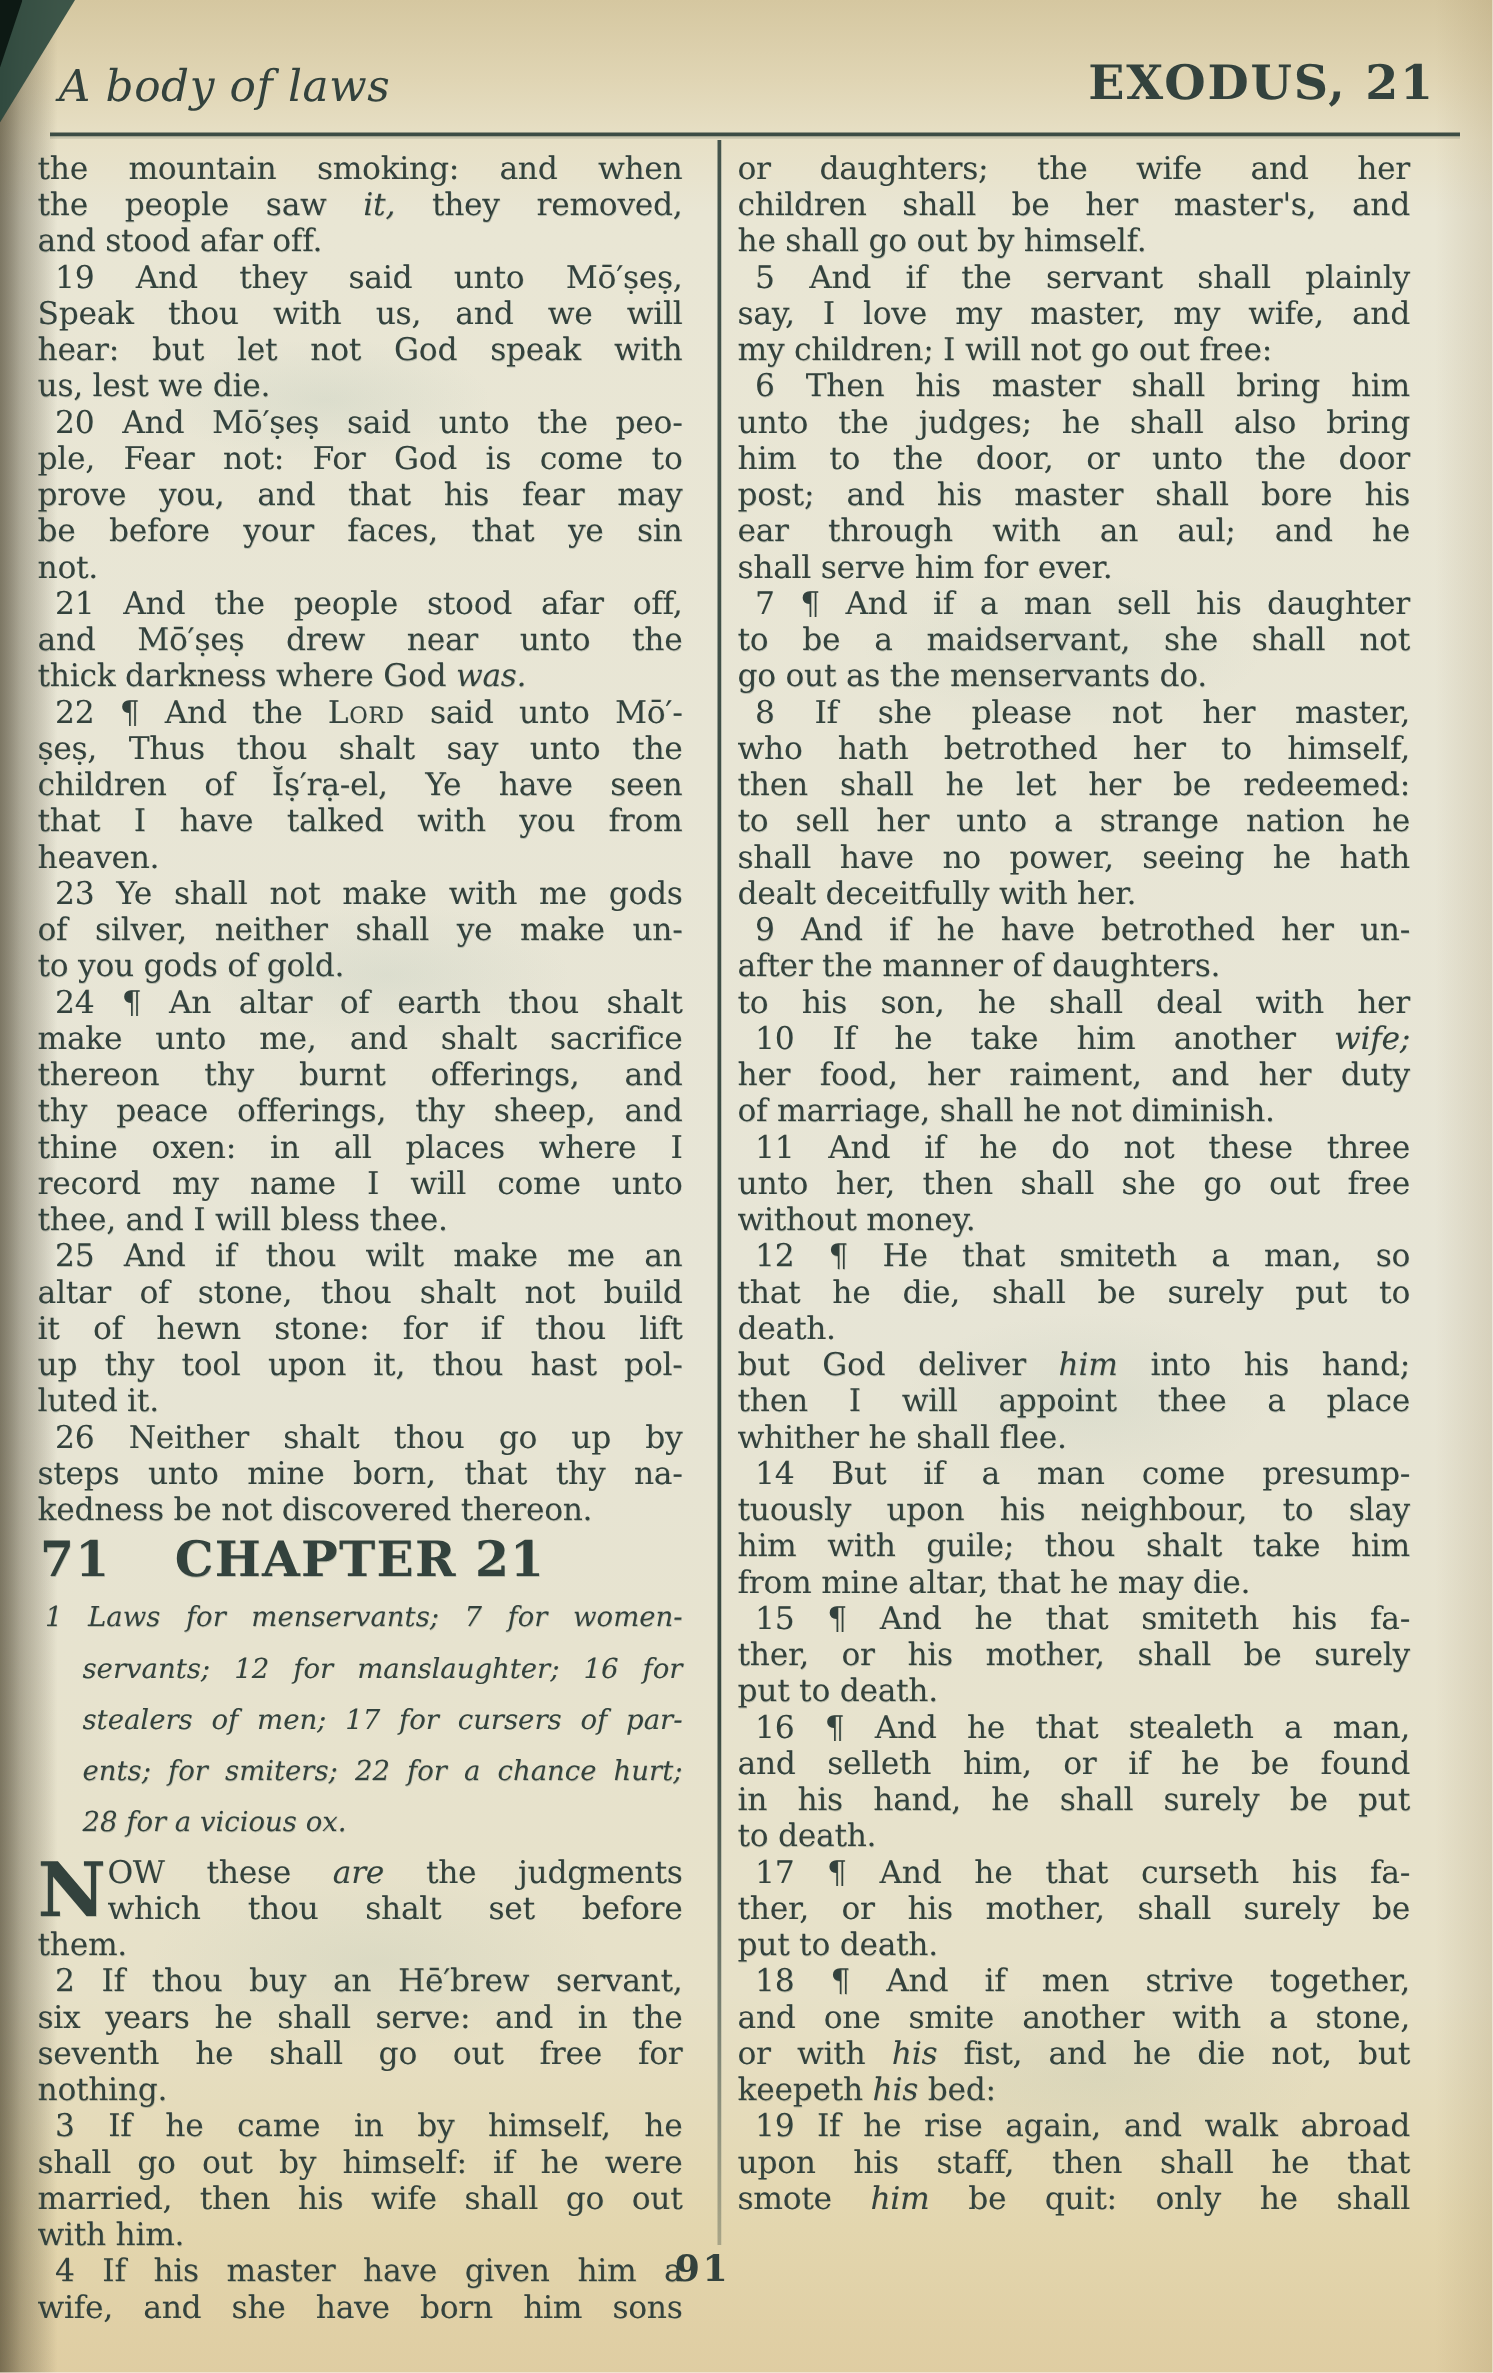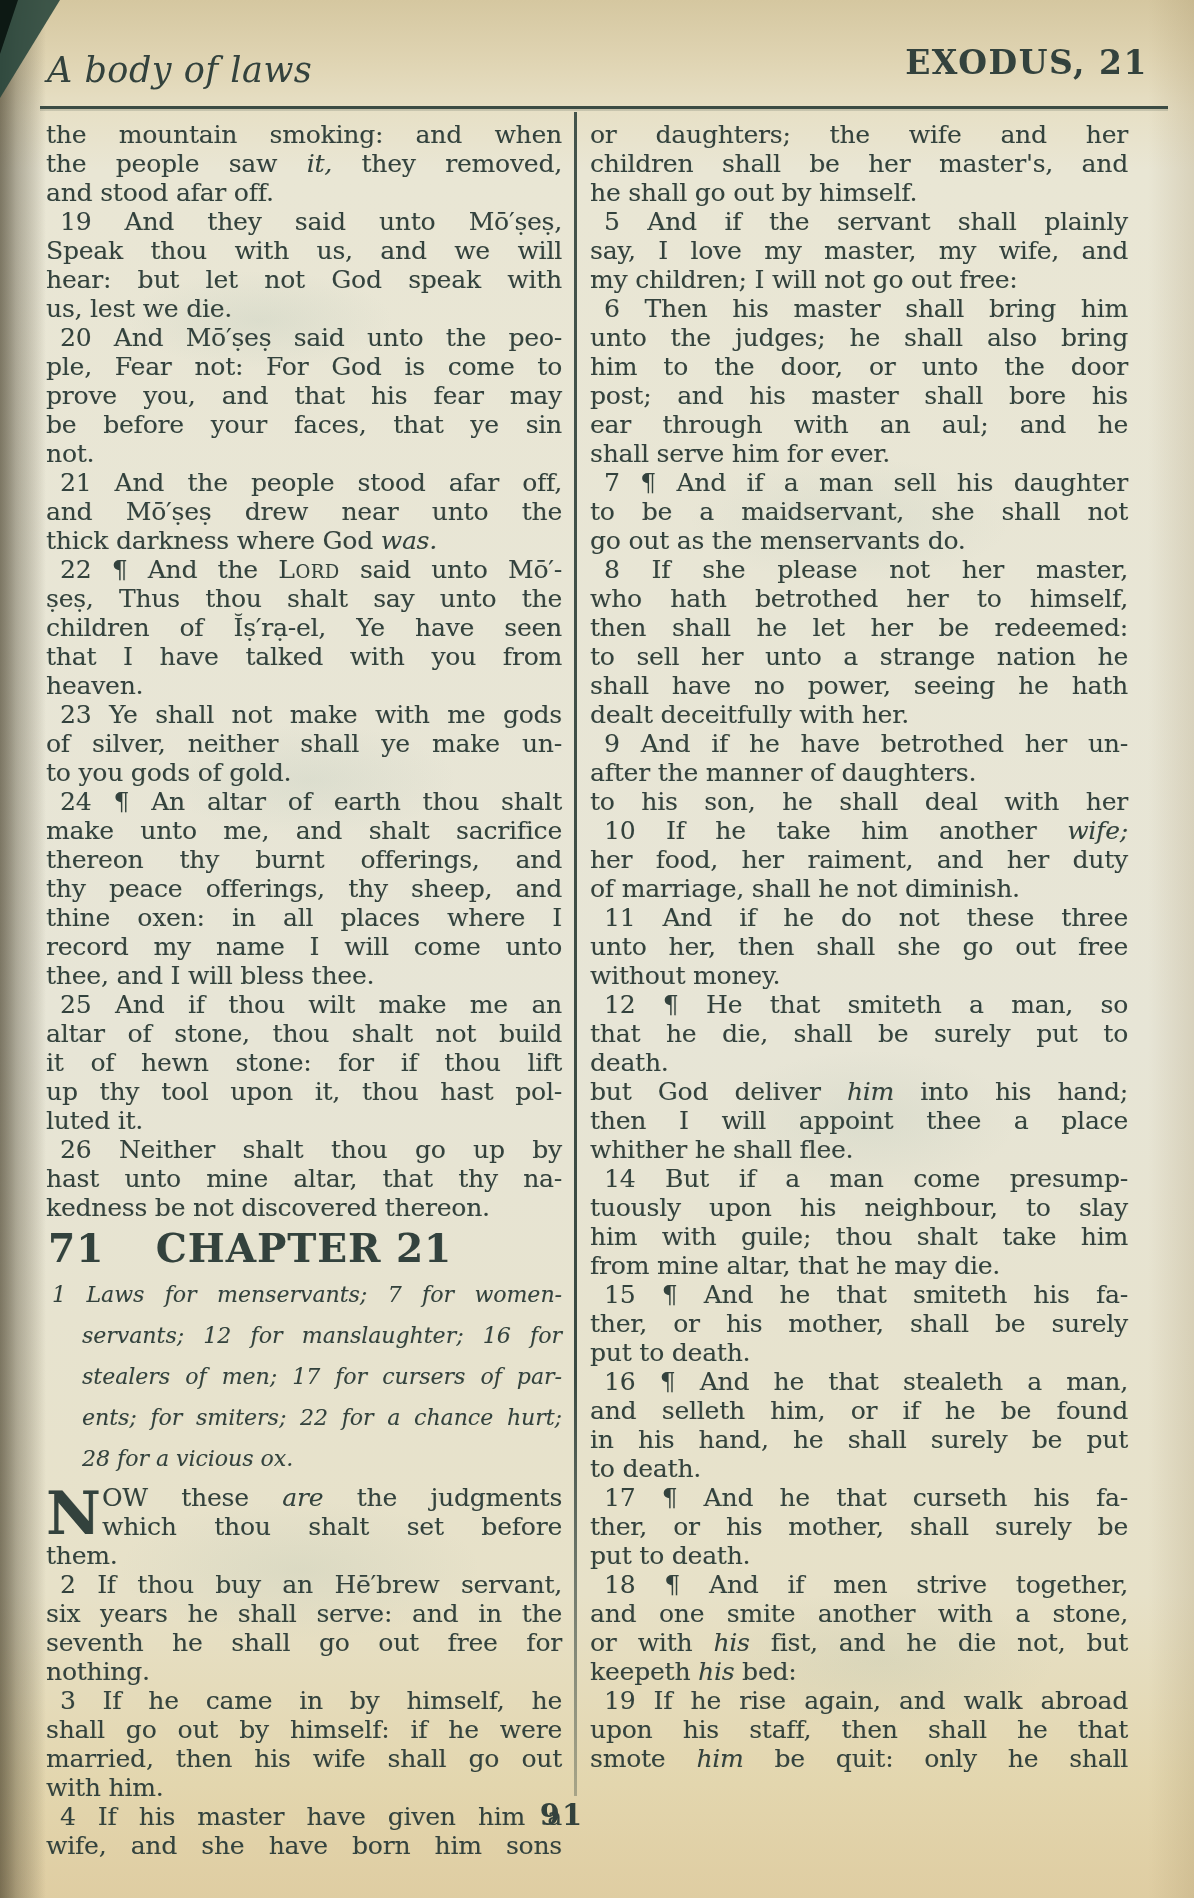--- a/index.html
+++ b/index.html
@@ -24,29 +24,29 @@
       radial-gradient(ellipse 250px 100px at 880px 1660px, rgba(125,158,148,.11), transparent 70%);
   }
   .gutter{position:absolute;left:0;top:0;width:46px;height:100%;
     background:linear-gradient(90deg,rgba(58,52,34,.42),rgba(58,52,34,.20) 45%,rgba(58,52,34,0));}
   .corner-wedge{position:absolute;left:0;top:0;width:60px;height:98px;background:#27443b;
     clip-path:polygon(0 0,100% 0,0 100%);opacity:.88;}
   .corner-black{position:absolute;left:0;top:0;width:18px;height:54px;background:#0d1914;
     clip-path:polygon(0 0,100% 0,0 100%);}
 
   .running-head{position:absolute;left:47px;top:50px;font-style:italic;font-size:35px;letter-spacing:.5px;}
-  .book-head{position:absolute;right:46px;top:43px;font-weight:bold;font-size:33px;letter-spacing:1.5px;}
+  .book-head{position:absolute;right:46px;top:43px;font-weight:bold;font-size:38px;letter-spacing:1.5px;}
   .head-rule{position:absolute;left:40px;width:1128px;top:106px;height:3px;background:#3c4c44;
     box-shadow:0 2px 0 rgba(60,76,68,.18);}
   .col-divider{position:absolute;left:574px;top:112px;width:3px;height:1684px;
     background:linear-gradient(180deg,#44544c,#3a4a42 75%,rgba(58,74,66,.35));}
 
   .column{position:absolute;top:120px;font-size:25px;line-height:29px;letter-spacing:-0.2px;
     text-shadow:0.4px 0.4px 0 rgba(51,66,61,.25);}
-  #left-col{left:46px;width:516px;}
+  #left-col{left:30px;width:516px;}
   #right-col{left:590px;width:538px;}
 
   .line{text-align:left;}
   .line.just{text-align:justify;text-align-last:justify;}
   .line.ind{padding-left:14px;}
   .sc{font-variant:small-caps;letter-spacing:.5px;}
 
   .chapter-head{position:relative;margin-top:12px;height:32px;text-align:center;
     font-weight:bold;font-size:39px;letter-spacing:1px;}
   .ch-num{position:absolute;left:2px;top:0;}
@@ -123,21 +123,21 @@
     </div>
     <div class="para">
       <div class="line just ind">25 And if thou wilt make me an</div>
       <div class="line just">altar of stone, thou shalt not build</div>
       <div class="line just">it of hewn stone: for if thou lift</div>
       <div class="line just">up thy tool upon it, thou hast pol-</div>
       <div class="line">luted it.</div>
     </div>
     <div class="para">
       <div class="line just ind">26 Neither shalt thou go up by</div>
-      <div class="line just">hast unto mine altar, that thy na-</div>
+      <div class="line just">steps unto mine born, that thy na-</div>
       <div class="line">kedness be not discovered thereon.</div>
     </div>
     <div class="chapter-head"><span class="ch-num">71</span><span>CHAPTER 21</span></div>
     <div class="summary">
       <div class="sum-line first just">1 Laws for menservants; 7 for women-</div>
       <div class="sum-line just">servants; 12 for manslaughter; 16 for</div>
       <div class="sum-line just">stealers of men; 17 for cursers of par-</div>
       <div class="sum-line just">ents; for smiters; 22 for a chance hurt;</div>
       <div class="sum-line">28 for a vicious ox.</div>
     </div>

